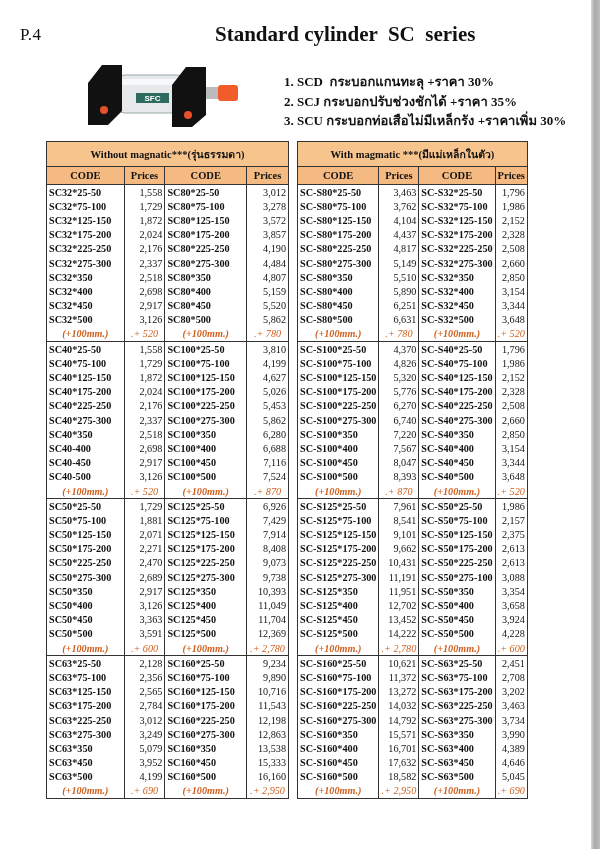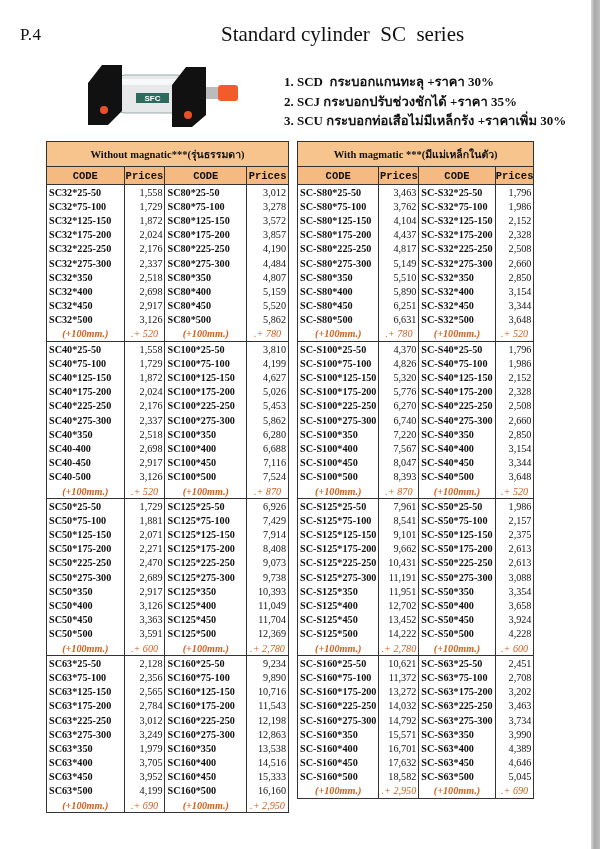--- a/index.html
+++ b/index.html
@@ -8,23 +8,22 @@
     font-family: "Liberation Serif", "DejaVu Serif", serif; color: #111;
   }
   .right-strip {
     position: absolute; top: 0; right: 0; width: 9px; height: 849px;
     background: linear-gradient(to right, #d8d8d8, #a9a9a9 40%, #bdbdbd);
   }
   .page-num {
     position: absolute; left: 20px; top: 25px; font-size: 17px; letter-spacing: 0.3px;
   }
   .title {
-    position: absolute; left: 215px; top: 22px; font-size: 21px; font-weight: normal;
+    position: absolute; left: 215px; top: 22px; font-size: 21px; font-weight: bold;
     white-space: pre;
-    margin-left: 6px;
   }
   .product {
     position: absolute; left: 80px; top: 55px; width: 170px; height: 75px;
   }
   .notes {
     position: absolute; left: 284px; top: 72px; font-size: 13px; font-weight: bold;
     line-height: 19.5px;
   }
   .notes div { white-space: pre; }
 
@@ -33,21 +32,21 @@
     border: 1.5px solid #333;
   }
   #tbl-left { left: 46px; top: 141px; width: 243px; }
   #tbl-right { left: 297px; top: 141px; width: 226px; }
   table.price th.group {
     background: #f7c48e; font-size: 10.5px; font-weight: bold; height: 24px;
     border-bottom: 1px solid #333; padding: 0;
   }
   table.price th.col {
     background: #f5ba82; font-weight: bold; font-size: 10.5px; height: 17px;
-    border: 1px solid #333; padding: 0; font-family: Liberation Mono, monospace;
+    border: 1px solid #333; padding: 0;
   }
   table.price td {
     height: 14.2px; padding: 0 2px; line-height: 13px; white-space: nowrap;
   }
   td.code { font-weight: bold; border-left: 1px solid #333; text-align: left; }
   td.price { text-align: right; border-left: 1px solid #333; padding-right: 3px; }
   tr.extra td { color: #d0611f; font-style: italic; border-bottom: 1.5px solid #333; text-align: center; }
   tr.extra td.code { font-weight: bold; }
   tr.extra td.price { font-weight: normal; }
 </style>
@@ -326,29 +325,23 @@
         <td class="price">12,198</td>
       </tr>
       <tr>
         <td class="code">SC63*275-300</td>
         <td class="price">3,249</td>
         <td class="code">SC160*275-300</td>
         <td class="price">12,863</td>
       </tr>
       <tr>
         <td class="code">SC63*350</td>
-        <td class="price">1,979</td>
+        <td class="price">5,079</td>
         <td class="code">SC160*350</td>
         <td class="price">13,538</td>
-      </tr>
-      <tr>
-        <td class="code">SC63*400</td>
-        <td class="price">3,705</td>
-        <td class="code">SC160*400</td>
-        <td class="price">14,516</td>
       </tr>
       <tr>
         <td class="code">SC63*450</td>
         <td class="price">3,952</td>
         <td class="code">SC160*450</td>
         <td class="price">15,333</td>
       </tr>
       <tr>
         <td class="code">SC63*500</td>
         <td class="price">4,199</td>
@@ -541,21 +534,21 @@
       </tr>
       <tr>
         <td class="code">SC-S125*225-250</td>
         <td class="price">10,431</td>
         <td class="code">SC-S50*225-250</td>
         <td class="price">2,613</td>
       </tr>
       <tr>
         <td class="code">SC-S125*275-300</td>
         <td class="price">11,191</td>
-        <td class="code">SC-S50*275-300</td>
+        <td class="code">SC-S50*275-100</td>
         <td class="price">3,088</td>
       </tr>
       <tr>
         <td class="code">SC-S125*350</td>
         <td class="price">11,951</td>
         <td class="code">SC-S50*350</td>
         <td class="price">3,354</td>
       </tr>
       <tr>
         <td class="code">SC-S125*400</td>

